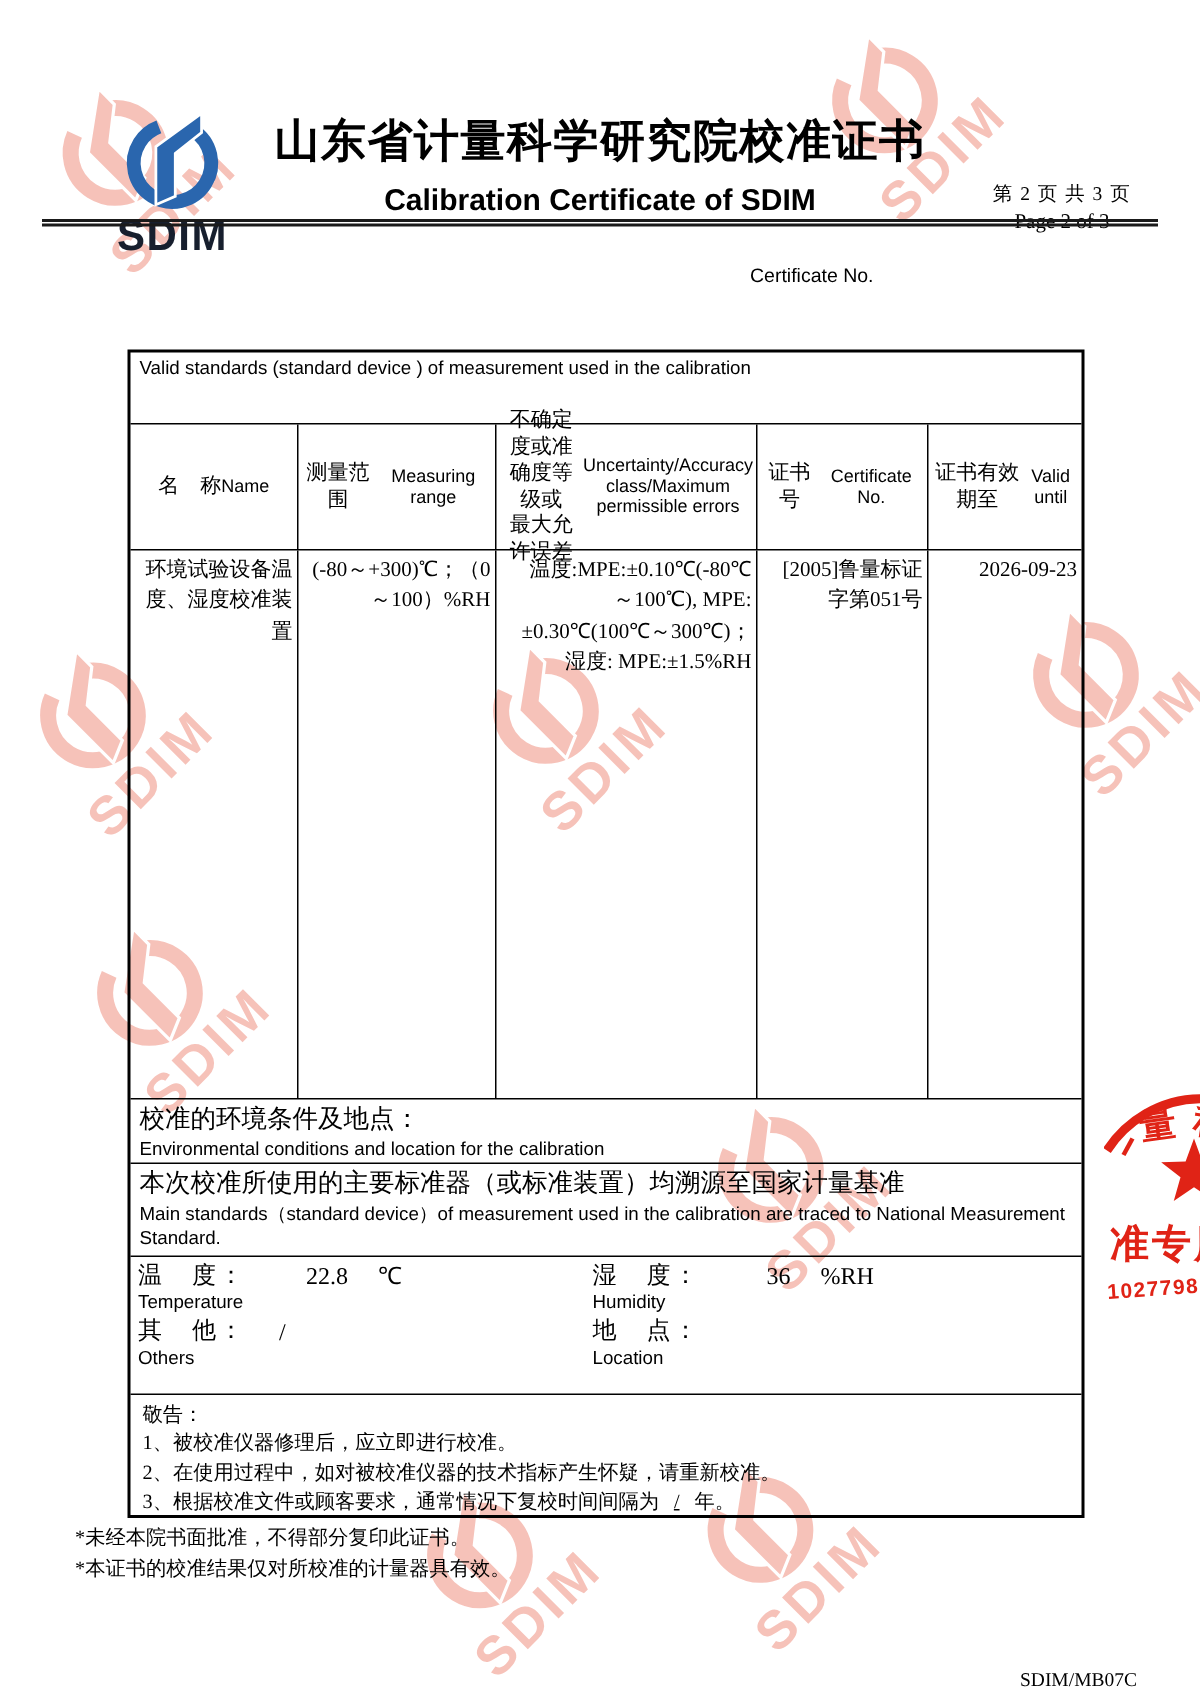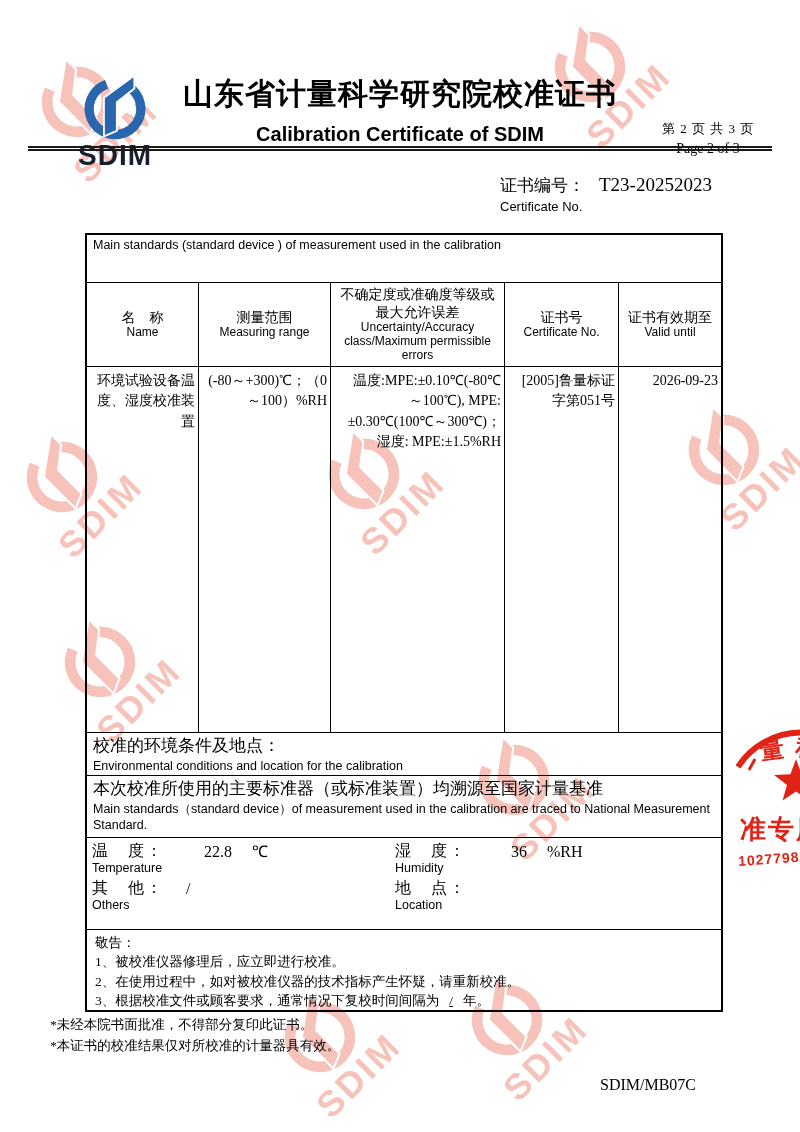--- a/index.html
+++ b/index.html
@@ -47,21 +47,21 @@
   .t-sec { padding:2px 6px; }
   .sec-zh { font-size:17px; line-height:1.35; }
   .sec-en { font-family:"Liberation Sans", sans-serif; font-size:12.5px; line-height:1.3; }
 
   .t-cols { display:flex; }
   .t-cols > div { border-right:1.5px solid #000; }
   .t-cols > div:last-child { border-right:none; }
   .c1{width:112px;} .c2{width:132px;} .c3{width:174px;} .c4{width:114px;} .c5{width:102px; flex:1;}
 
   .head-row { height:84px; }
-  .head-row > div { display:flex; flex-direction:column; justify-content:center; align-items:center;
+  .head-row > div { display:flex; flex-direction:row; justify-content:center; align-items:center;
                     text-align:center; padding:1px 2px; }
   .hc-zh { font-size:14px; line-height:1.25; }
   .hc-en { font-family:"Liberation Sans", sans-serif; font-size:12px; line-height:1.15; }
 
   .data-row { height:366px; }
   .data-row > div { padding:4px 3px; text-align:right; font-size:14px; line-height:1.45; }
   .dc-range, .dc-valid { font-size:14px; }
 
   .sec2 { height:62px; }
   .sec3 { height:43px; }
@@ -79,22 +79,22 @@
   .v-oth { margin-left:8px; } .v-loc { margin-left:6px; font-size:15.5px; }
   .env-unit { margin-left:20px; }
 
   .notice-row { height:80px; padding:3px 8px; border-bottom:none; }
   .notice-line { font-size:13.5px; line-height:1.44; }
   .slash-underline { text-decoration:underline; margin:0 10px; }
 
   
   .footnotes { position:absolute; left:50px; top:1015px; z-index:2; }
   .footnote { font-size:13.5px; line-height:1.55; }
-  .doc-code { position:absolute; left:600px; top:1076px; width:158px; 
-              font-size:16px; z-index:2; }
+  .doc-code { position:absolute; left:600px; top:1112px; width:158px; text-align:right;
+              font-size:13px; z-index:2; }
 
   
   .stamp { position:absolute; left:736px; top:712px; width:130px; height:160px; z-index:5; }
 </style>
 </head>
 <body>
 
 <div class="logo">
   <svg width="86" height="72" viewBox="0 0 90 78">
     <circle cx="45" cy="42" r="28" fill="none" stroke="#2a66ae" stroke-width="10" stroke-dasharray="150 28" transform="rotate(-58 45 42)"></circle>
@@ -109,30 +109,27 @@
 </div>
 
 <div class="page-info">
   <div class="page-zh">第 2 页 共 3 页</div>
   <div class="page-en">Page 2 of  3</div>
 </div>
 
 <div class="double-rule"></div>
 
 <div class="cert-block">
-  <div class="cert-line">
-    <span>证书编号：</span><span class="cert-no">T23-20252023</span>
-  </div>
   <div class="cert-en sans">Certificate No.</div>
 </div>
 
 <div class="doc-table">
 
   <div class="t-row t-sec" style="height:48px;">
-    <div class="sec-en">Main standards (standard device ) of measurement used in the calibration</div>
+    <div class="sec-en">Valid standards (standard device ) of measurement used in the calibration</div>
   </div>
 
   <div class="t-row t-cols head-row">
     <div class="c1">
       <div class="hc-zh">名　称</div>
       <div class="hc-en">Name</div>
     </div>
     <div class="c2">
       <div class="hc-zh">测量范围</div>
       <div class="hc-en">Measuring range</div>

